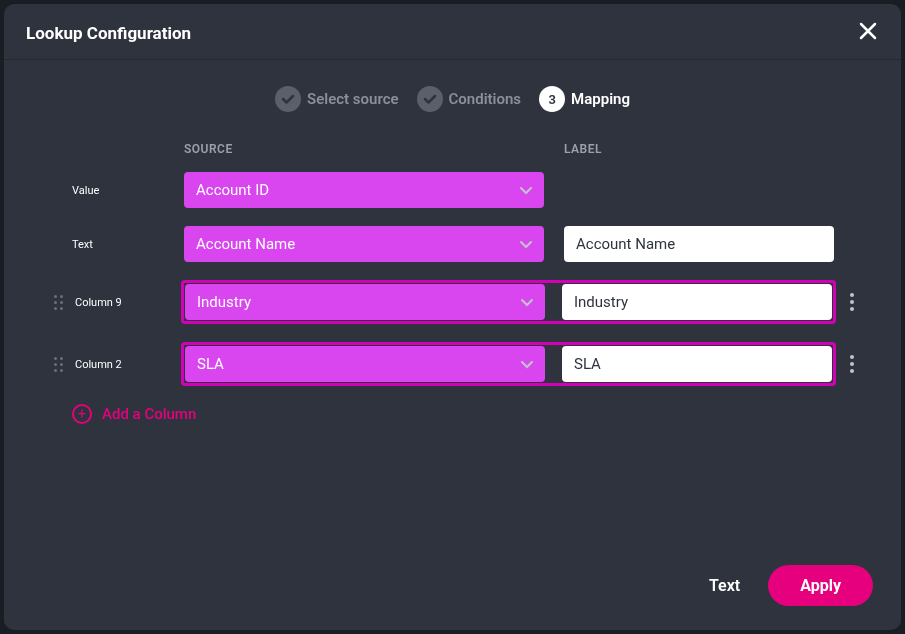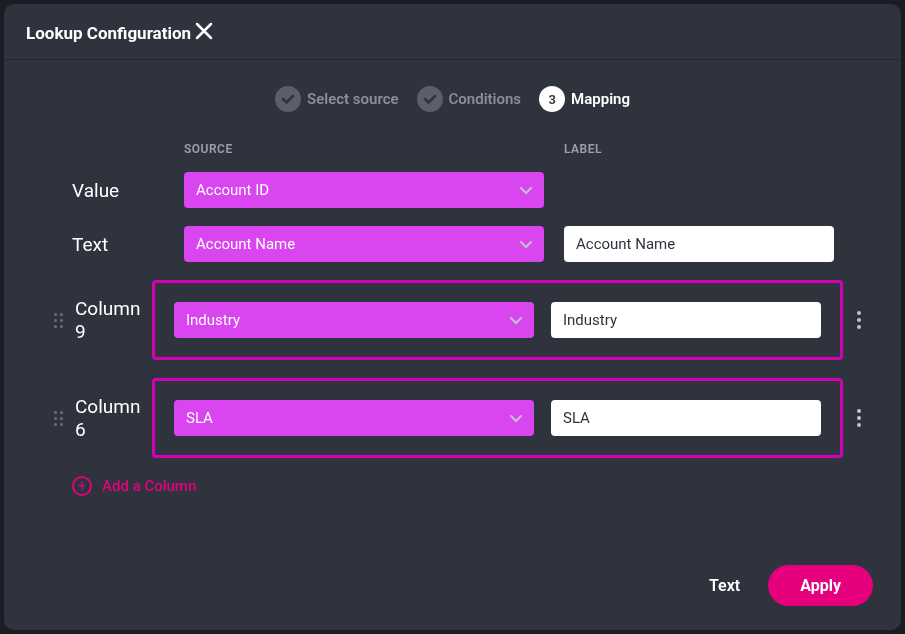--- a/index.html
+++ b/index.html
@@ -19,21 +19,21 @@
       border-radius: 10px;
       width: 897px;
       height: 626px;
       margin: 4px;
       display: flex;
       flex-direction: column;
       position: relative;
     }
     .modal-header {
       display: flex;
-      justify-content: flex-start;
+      justify-content: space-between;
       align-items: center;
       padding: 14px 20px 12px 22px;
       border-bottom: 1px solid rgba(0,0,0,0.2);
     }
     .modal-title {
       color: #fff;
       font-size: 17px;
       font-weight: 700;
     }
     .close-btn {
@@ -109,21 +109,21 @@
     }
     .row {
       display: flex;
       align-items: center;
       margin-bottom: 18px;
       position: relative;
     }
     .row-label {
       width: 112px;
       color: #fff;
-      font-size: 19px;
+      font-size: 11px;
       display: flex;
       align-items: center;
       gap: 8px;
     }
     .drag-handle {
       color: #6a6f79;
       cursor: grab;
       display: flex;
       flex-direction: column;
       gap: 3px;
@@ -166,21 +166,21 @@
       border-radius: 4px;
       color: #2e333d;
       font-size: 15px;
       padding: 0 12px;
     }
     .highlighted-group {
       display: flex;
       align-items: flex-start;
       border: 3px solid #d400b8;
       border-radius: 4px;
-      padding: 19px;
+      padding: 1px;
       margin-left: -3px;
     }
     .highlighted-group .select-box {
       margin-right: 17px;
     }
     .more-btn {
       color: #c0c4cc;
       cursor: pointer;
       margin-left: 14px;
       display: flex;
@@ -362,21 +362,21 @@
             </span>
           <span>
               <div class="dot"></div>
               <div class="dot"></div>
             </span>
           <span>
               <div class="dot"></div>
               <div class="dot"></div>
             </span>
         </div>
-        <span>Column 6</span>
+        <span>Column 2</span>
       </div>
       <div class="highlighted-group">
         <div class="select-box">
           <span>SLA</span>
           <span class="chevron">
             <svg width="12" height="8" viewBox="0 0 12 8">
                 <path d="M1 1 L6 6 L11 1" stroke="#c0c4cc" stroke-width="2" fill="none" stroke-linecap="round"></path>
               </svg>
           </span>
         </div>

